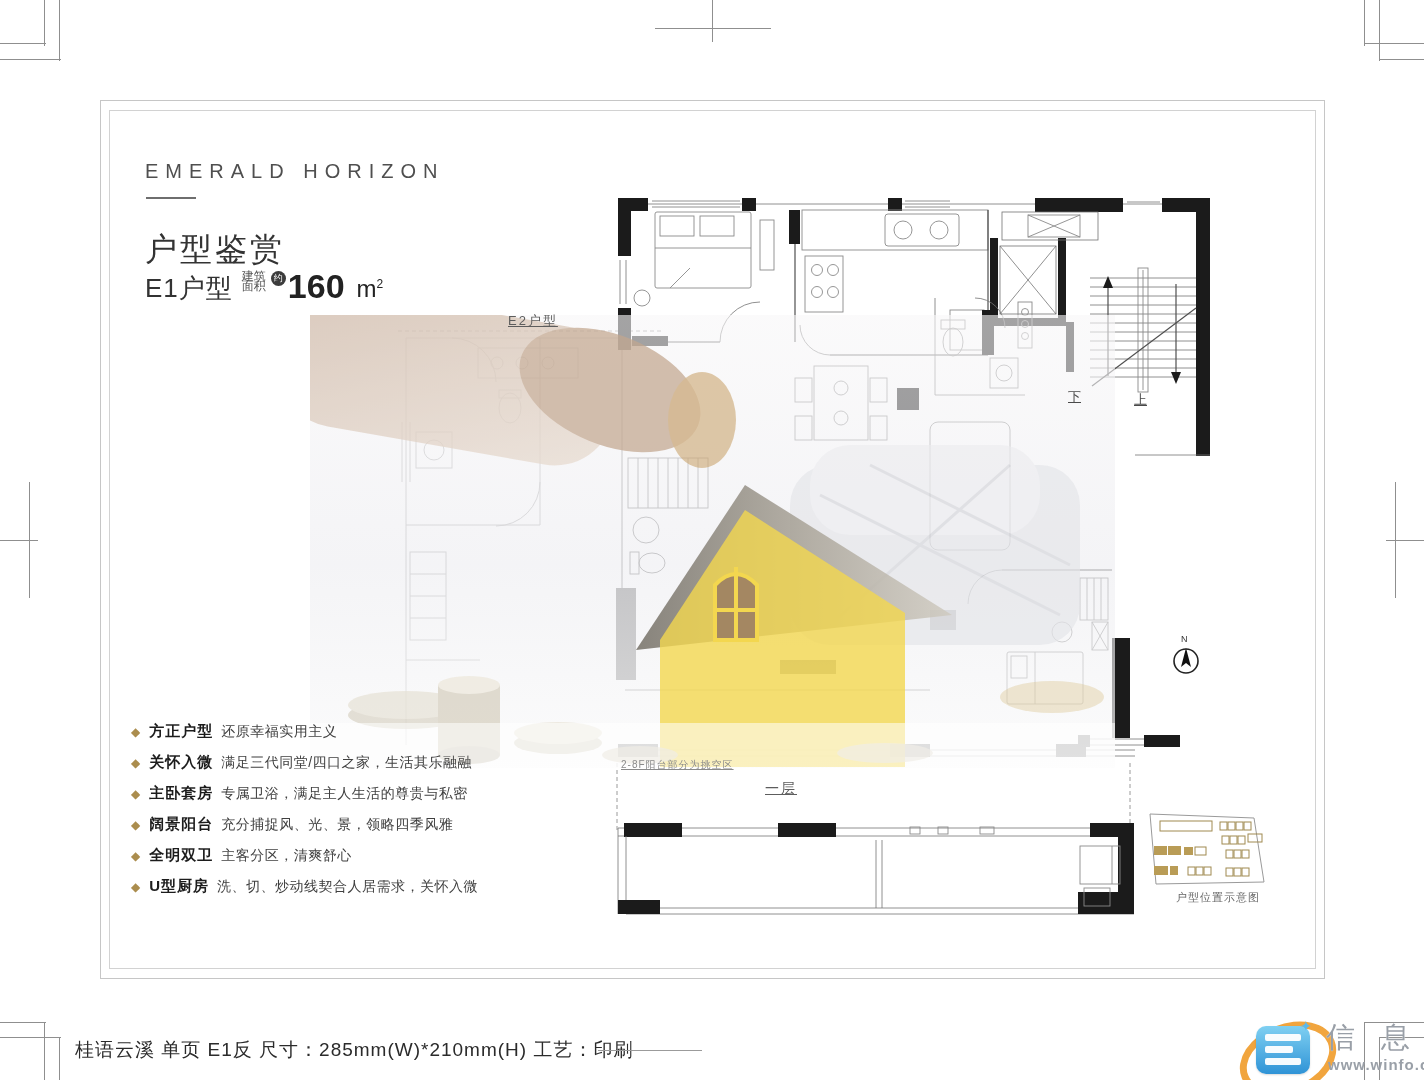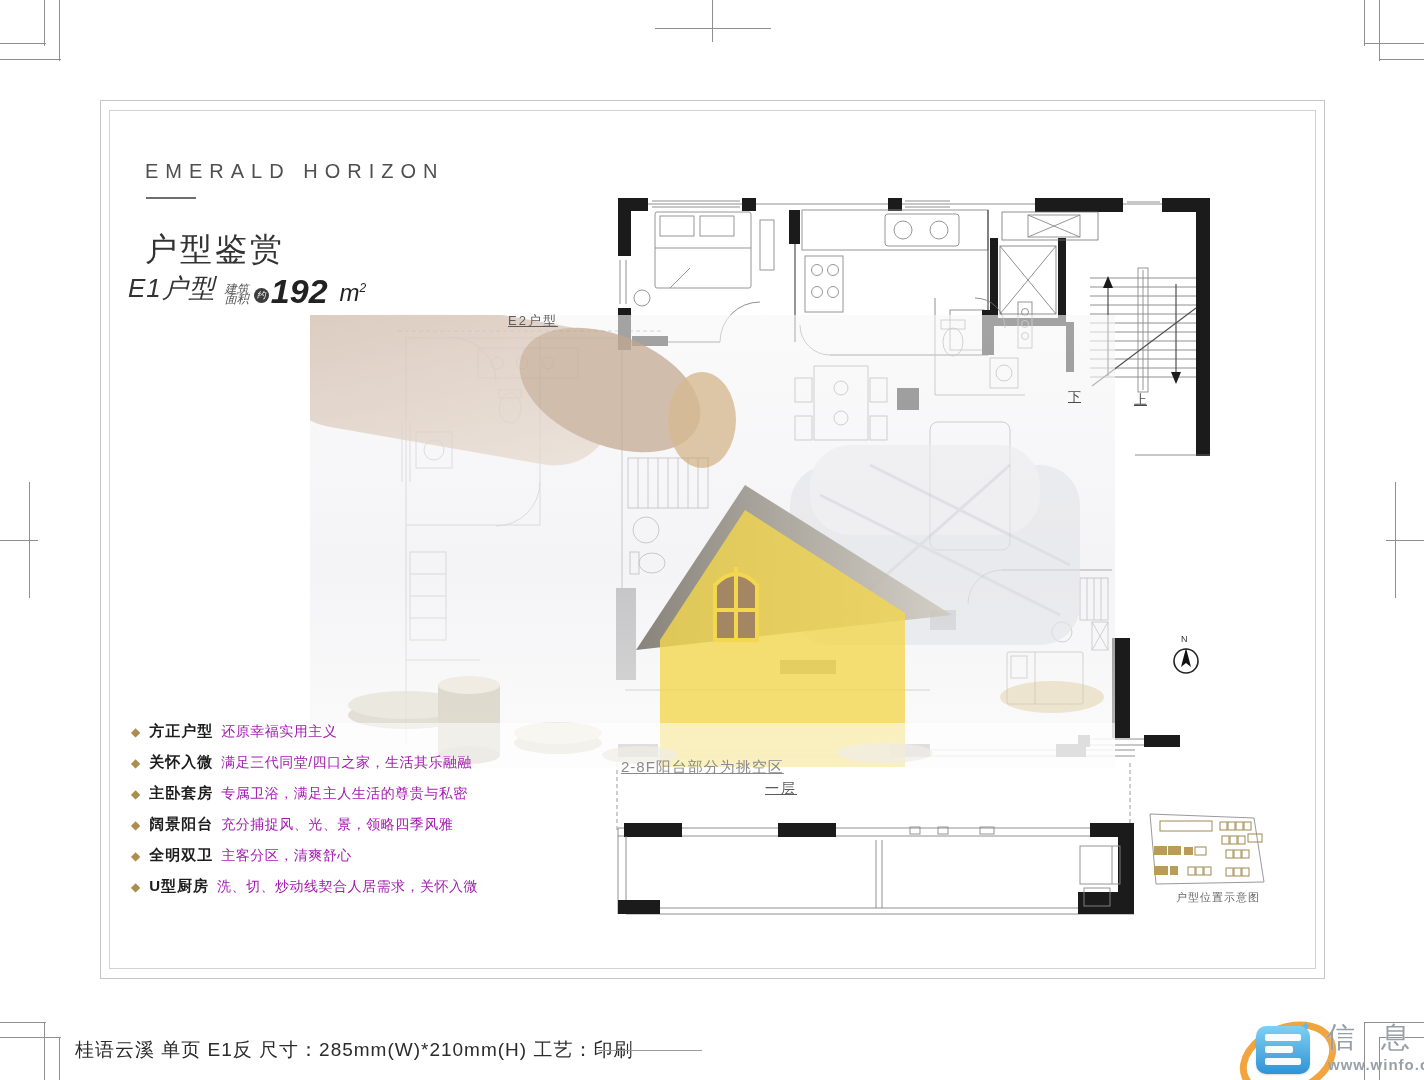--- a/index.html
+++ b/index.html
@@ -9,44 +9,44 @@
   
   .cm{position:absolute;background:#8f8f8f;}
   
   #card{position:absolute;left:100px;top:100px;width:1223px;height:877px;
         border:1px solid #c6c6c6;background:#fff;z-index:1;}
   #card-inner{position:absolute;left:8px;top:9px;right:8px;bottom:9px;border:1px solid #d2d2d2;}
   
   #brand{left:145px;top:160px;font-size:20px;letter-spacing:7px;color:#4f4f4f;z-index:2;}
   #brand-rule{left:146px;top:197px;width:50px;height:2px;background:#6e6e6e;z-index:2;}
   #sec-title{left:145px;top:228px;font-size:32px;letter-spacing:3px;color:#333;z-index:2;}
-  #unit-line{left:128px;top:271px;z-index:2;display:flex;align-items:flex-end;font-style:italic;}
+  #unit-line{left:145px;top:271px;z-index:2;display:flex;}
   #unit-name{font-size:26px;color:#333;letter-spacing:1px;}
   #area-stack{font-size:12px;line-height:10px;color:#555;margin:0 3px 2px 9px;}
   #approx-dot{width:15px;height:15px;border-radius:50%;background:#3c3c3c;color:#fff;
               font-size:9px;line-height:15px;text-align:center;margin:0 2px 3px 2px;}
   #area-value{font-size:34px;font-weight:bold;color:#222;line-height:30px;}
   #area-unit{font-size:24px;color:#222;margin-left:12px;line-height:26px;}
   #area-unit sup{font-size:12px;}
   
   #feat-head{left:129px;top:668px;font-size:23px;font-weight:bold;letter-spacing:2px;color:#c8a76e;z-index:4;}
   #feat-list{left:131px;top:722px;z-index:4;}
   .feat{display:flex;align-items:baseline;height:31px;white-space:nowrap;}
   .feat .dia{color:#ab8d4e;font-size:12px;margin-right:9px;}
   .feat .term{font-size:15px;font-weight:bold;color:#1c1c1c;letter-spacing:1px;margin-right:8px;}
-  .feat .desc{font-size:14px;color:#a21caf;letter-spacing:0.5px;}
+  .feat .desc{font-size:14px;color:#404040;letter-spacing:0.5px;}
   
   #plan{left:390px;top:190px;z-index:2;}
   
   #photo{left:310px;top:315px;width:805px;height:453px;z-index:3;
          background:linear-gradient(180deg,rgba(248,247,248,0.62) 0%,rgba(236,236,240,0.58) 55%,rgba(250,250,250,0.72) 100%);}
   
   .plan-label{z-index:4;color:#666;text-decoration:underline;}
   #lbl-e2{left:508px;top:312px;font-size:13px;letter-spacing:2px;color:#5d5d5d;}
-  #lbl-void{left:621px;top:758px;font-size:15px;letter-spacing:1px;color:#8a8a8a;}
+  #lbl-void{left:621px;top:758px;font-size:10px;letter-spacing:1px;color:#8a8a8a;}
   #lbl-floor1{left:765px;top:780px;font-size:14px;letter-spacing:2px;color:#5d5d5d;}
   #lbl-down{left:1068px;top:388px;font-size:13px;color:#4a4a4a;}
   #lbl-up{left:1134px;top:391px;font-size:13px;color:#4a4a4a;}
   #lbl-n{left:1181px;top:634px;font-size:9px;color:#333;z-index:2;}
   #lbl-sitemap{left:1176px;top:890px;font-size:11px;letter-spacing:1px;color:#666;z-index:2;}
   
   #wm{left:322px;top:438px;z-index:5;color:#f0a35e;opacity:0.85;line-height:1.0;}
   #wm-1{font-size:55px;letter-spacing:20px;}
   #wm-2{font-size:62px;letter-spacing:7px;margin:6px 0 0 16px;}
   
@@ -100,21 +100,21 @@
   <div class="abs" id="brand">EMERALD HORIZON</div>
   <div class="abs" id="brand-rule"></div>
   <div class="abs" id="sec-title">户型鉴赏</div>
   <div class="abs" id="unit-line">
     <span id="unit-name">E1户型</span>
     <span id="area-stack">
       <span>建筑</span><br>
       <span>面积</span>
     </span>
     <span id="approx-dot">约</span>
-    <span id="area-value">192</span>
+    <span id="area-value">160</span>
     <span id="area-unit"><span>m</span><sup>2</sup></span>
   </div>
 
   <div class="abs" id="feat-list">
     <div class="feat">
         <span class="dia">◆</span>
         <span class="term">方正户型</span>
         <span class="desc">还原幸福实用主义</span>
       </div>
     <div class="feat">

